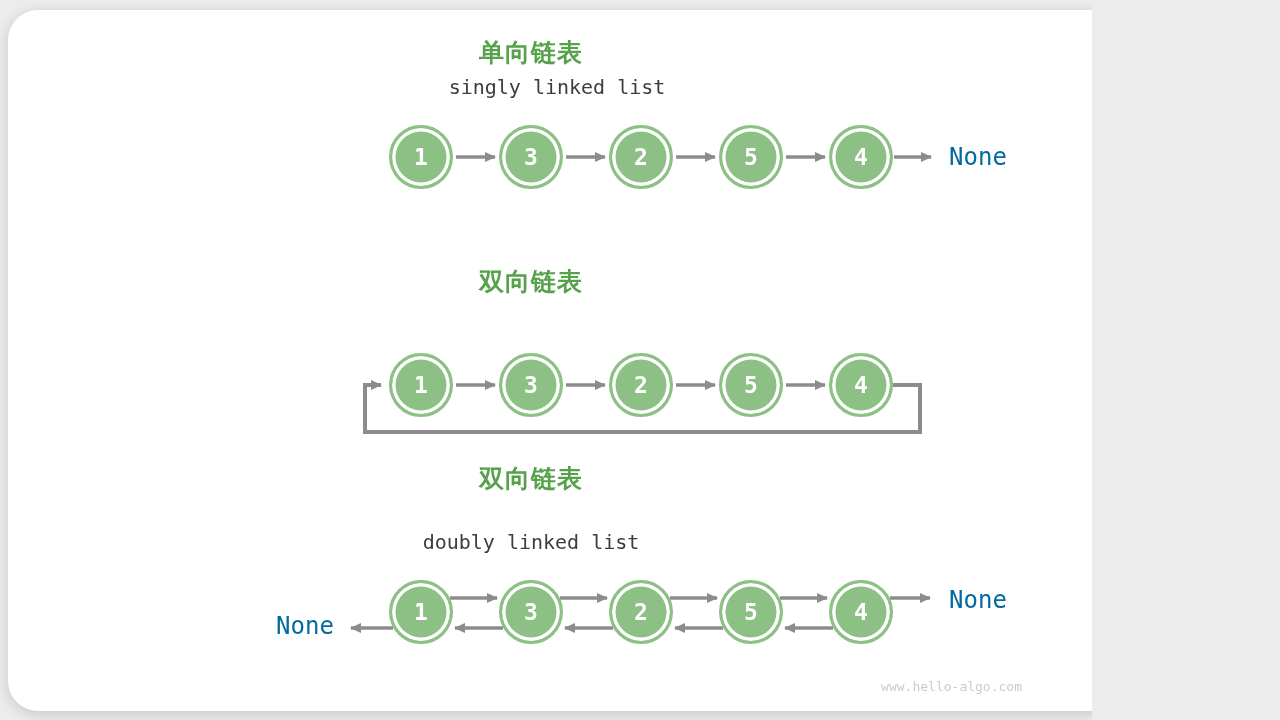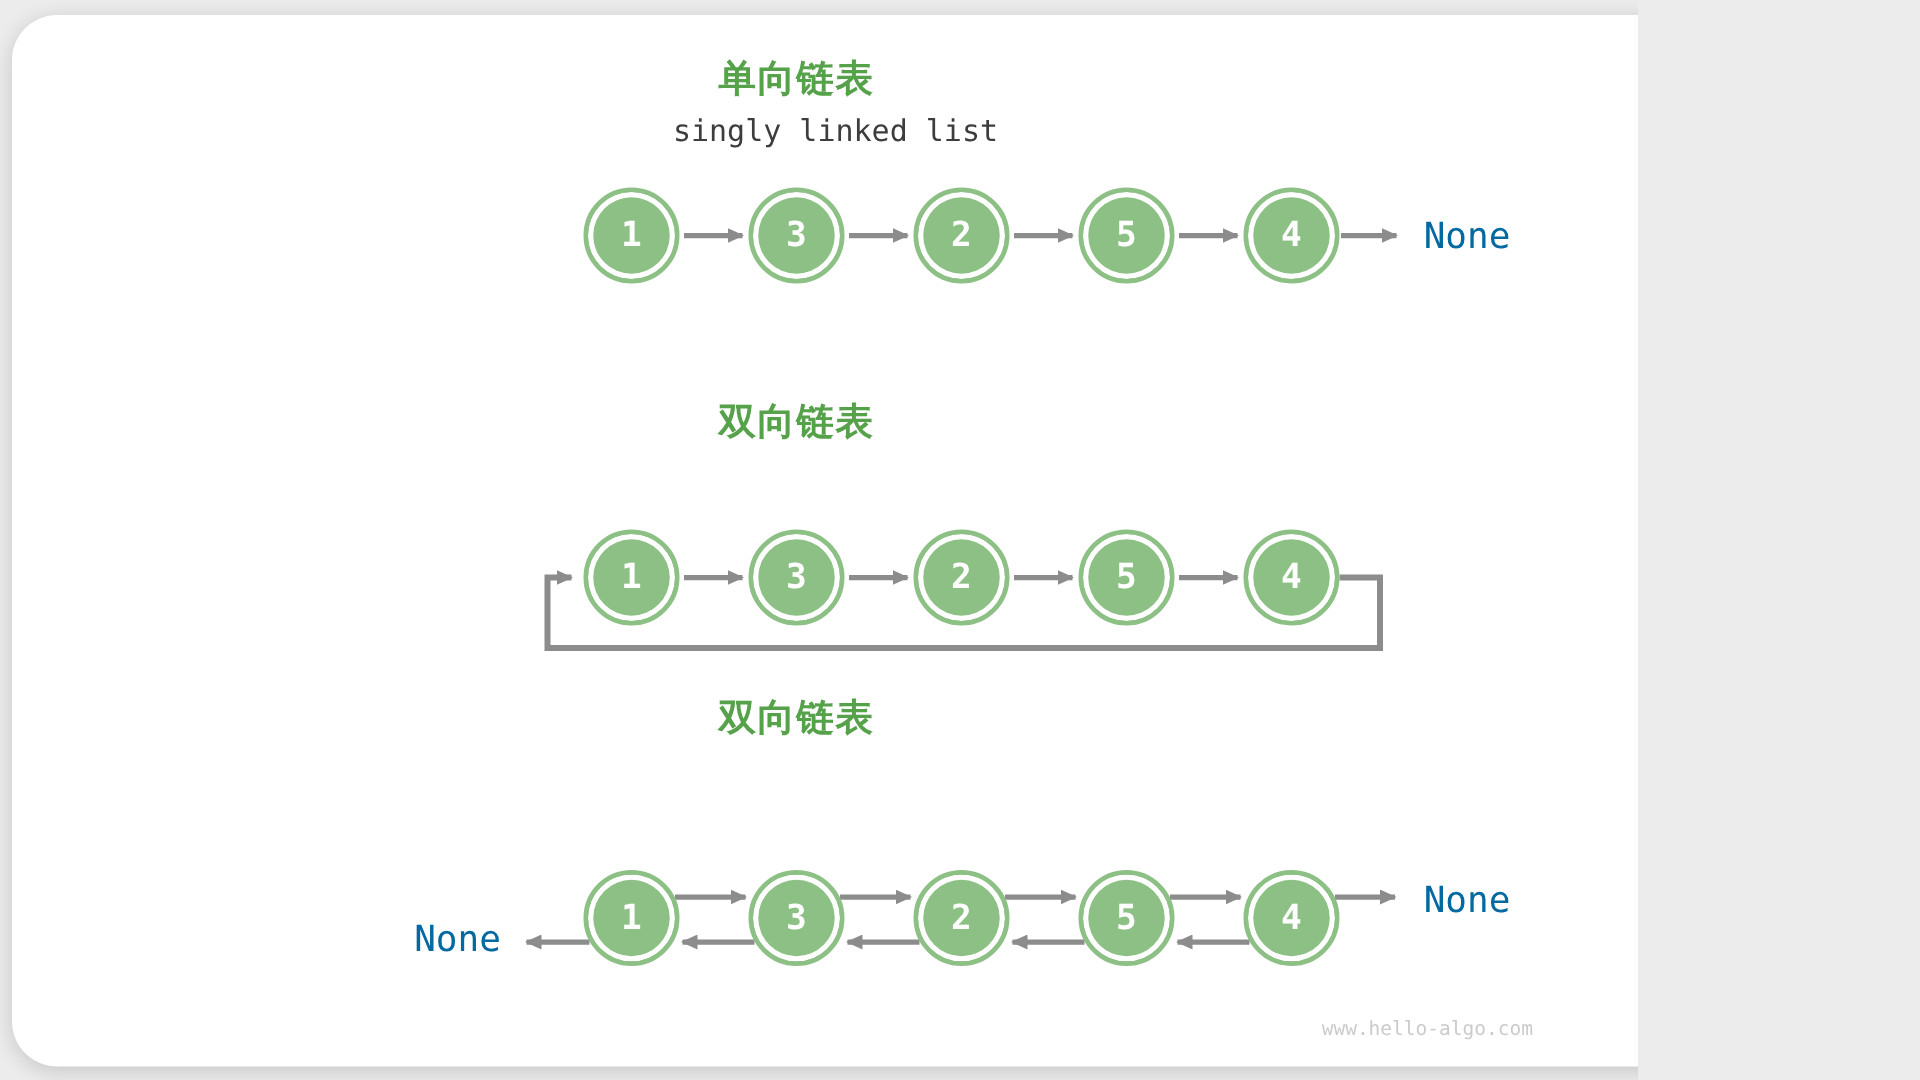--- a/index.html
+++ b/index.html
@@ -165,20 +165,21 @@
       <span>2</span>
     </div>
   <div class="node nx3 row-circular">
       <span>5</span>
     </div>
   <div class="node nx4 row-circular">
       <span>4</span>
     </div>
 
   <div class="ctr title-zh" style="left:531px; top:478px">双向链表</div>
+  <div class="ctr title-en" style="left:531px; top:542px">doubly linked list</div>
 
   <div class="ctr none-label" style="left:305px; top:626px">None</div>
 
   <div class="node nx0 row-doubly">
       <span>1</span>
     </div>
   <div class="node nx1 row-doubly">
       <span>3</span>
     </div>
   <div class="node nx2 row-doubly">

